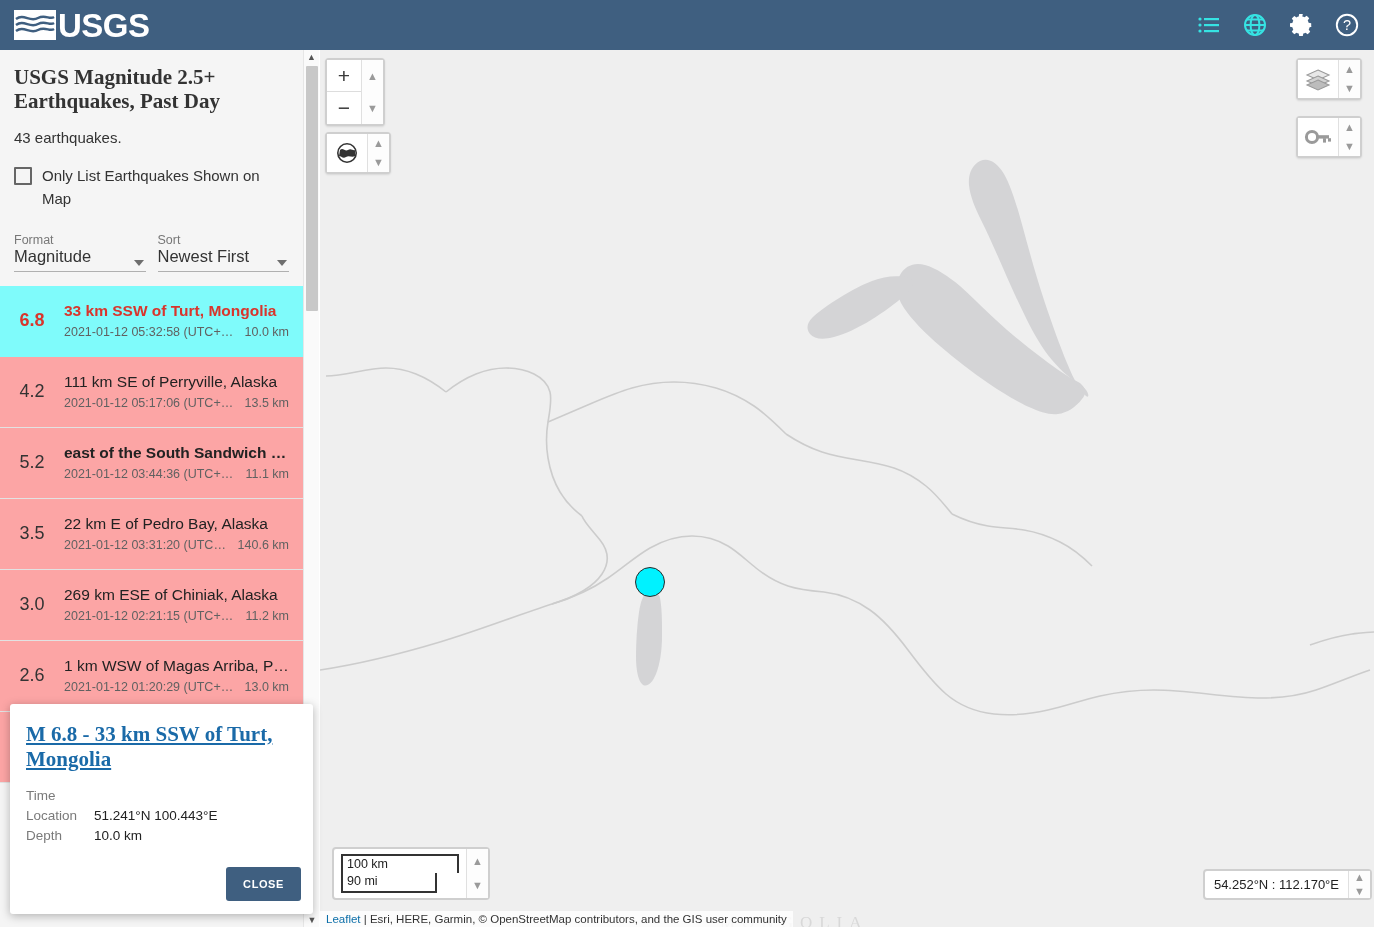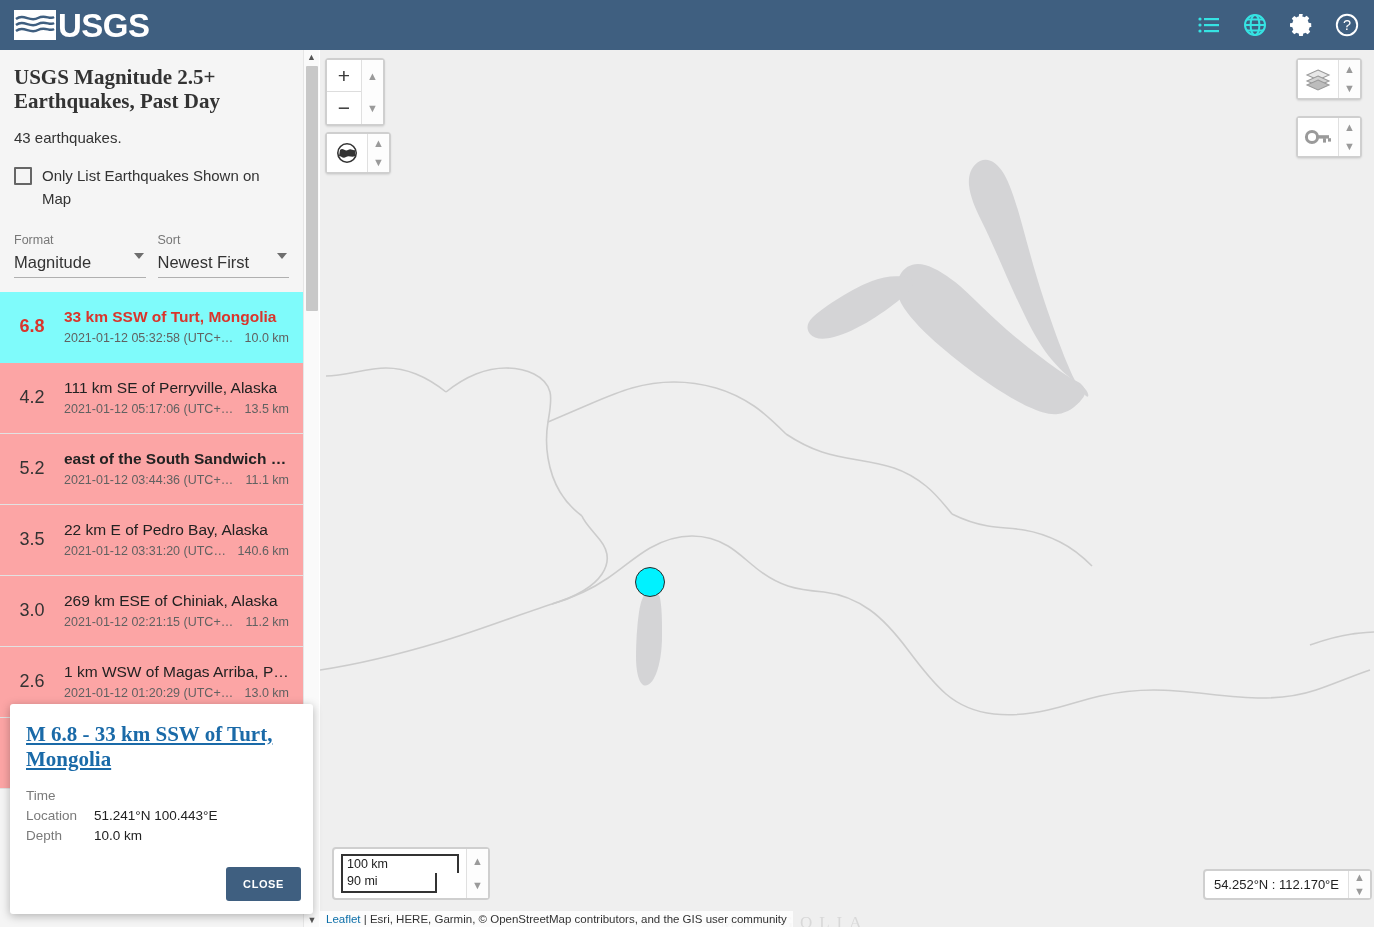--- a/index.html
+++ b/index.html
@@ -63,21 +63,21 @@
   }
   .sb-check-label {
     font-size: 15px; color: #333333; line-height: 1.55; max-width: 240px;
   }
   .sb-selects {
     margin-top: 22px; display: flex; gap: 12px;
   }
   .sb-field { width: 133px; }
   .sb-field-label { font-size: 12.5px; color: #777777; }
   .sb-field-ctl {
-    margin-top: 6px; display: flex; align-items: flex-start;
+    display: flex; align-items: flex-end;
     border-bottom: 1px solid #b0b0b0; padding-bottom: 5px;
     cursor: pointer;
   }
   .sb-field-val { font-size: 16.5px; color: #333333; flex: 1; }
   .caret {
     width: 0; height: 0; border-left: 5px solid transparent;
     border-right: 5px solid transparent; border-top: 6px solid #6e6e6e;
     margin-right: 2px;
   }
 

